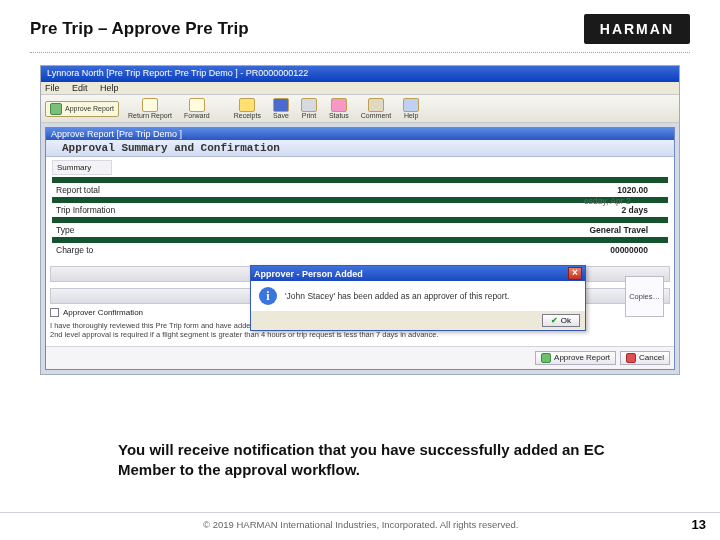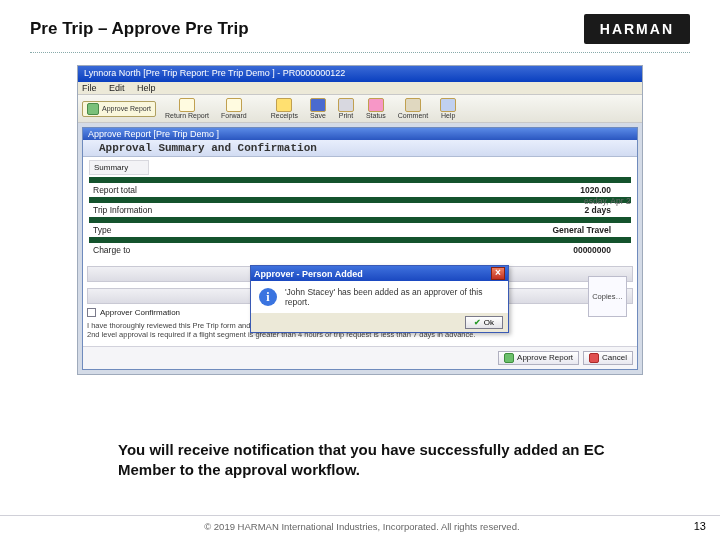--- a/index.html
+++ b/index.html
@@ -30,21 +30,21 @@
     padding: 7px 16px;
     border-radius: 2px;
   }
   .divider {
     border-top: 1px dotted #8aa;
     margin: 2px 30px 10px 30px;
   }
 
   .app-window {
     margin: 12px auto;
-    width: 566px;
+    width: 640px;
     border: 1px solid #9faabb;
     background: #15803d;
     font-size: 9px;
     color: #222;
   }
   .titlebar {
     height: 16px;
     background: linear-gradient(to bottom, #3a6ad6, #0a3fbf);
     color: #fff;
     font-size: 9px;
@@ -184,21 +184,21 @@
     cursor:pointer;
   }
   .fbtn .fi{ width:10px; height:10px; border-radius:2px; }
   .fi.green{ background:#6cc06c; border:1px solid #3e8e3e;}
   .fi.red{ background:#e05050; border:1px solid #aa2a2a;}
 
   
   .popup {
     position: absolute;
     left: 250px; top: 265px;
-    width: 259px;
+    width: 336px;
     border: 1px solid #3a5ab4;
     background: #ece9d8;
     box-shadow: 2px 2px 4px rgba(0,0,0,.25);
     font-size: 9px;
   }
   .popup .p-title {
     display:flex; justify-content:space-between; align-items:center;
     background: linear-gradient(to bottom,#3f71dd,#1a48c0);
     color:#fff;
     font-size:9px;
@@ -269,21 +269,21 @@
     bottom: 8px; left: 0; right: 0;
     display:flex;
     border-top: 1px solid #d0d0d8;
     padding-top:4px;
     font-size: 9.5px;
     color: #666;
     align-items:center;
   }
   .footer .copy{ flex:1; text-align:center; }
   .footer .pg{
-    font-weight:normal; color:#000; font-size:11px;
+    font-weight:bold; color:#000; font-size:13px;
     padding-right:14px;
   }
 </style>
 </head>
 <body>
 
 <div class="slide-header">
   <div class="slide-title">Pre Trip – Approve Pre Trip</div>
   <div class="harman-logo">HARMAN</div>
 </div>

